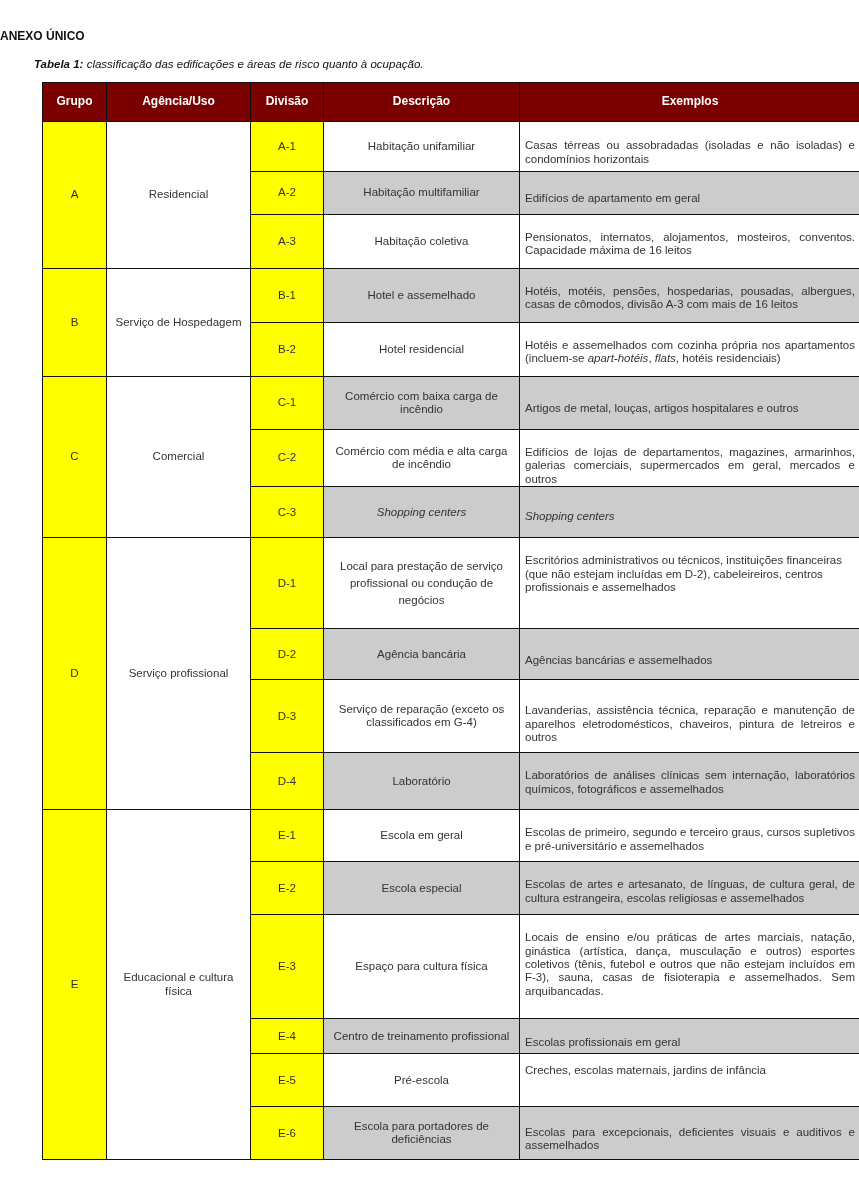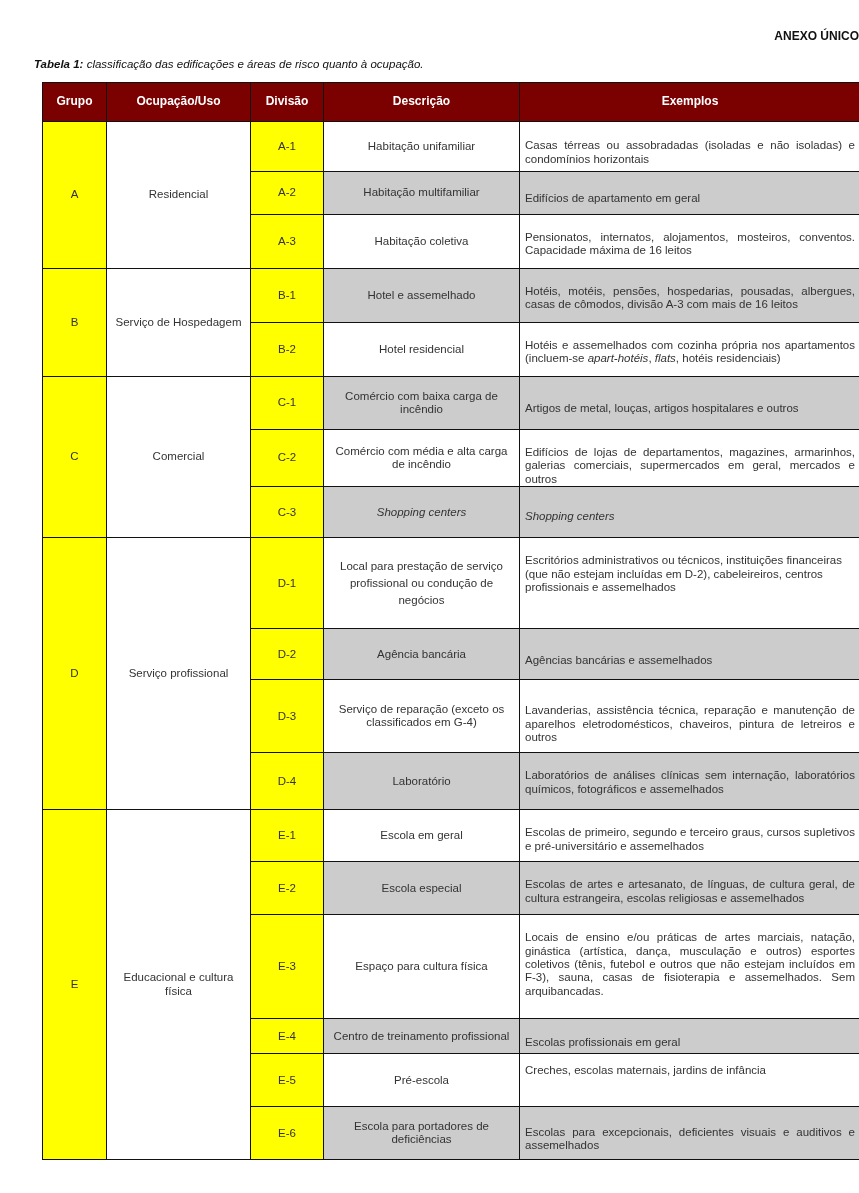--- a/index.html
+++ b/index.html
@@ -1,18 +1,18 @@
 <!DOCTYPE html>
 <html><head>
 <meta charset="utf-8">
 <style>
   html, body { margin: 0; padding: 0; background: #ffffff; }
   body { width: 859px; height: 1193px; position: relative; overflow: hidden;
          font-family: "Liberation Sans", sans-serif; color: #222; }
-  .title { position: absolute; top: 29px; left: 0; width: 859px; text-align: right;
+  .title { position: absolute; top: 29px; left: 0; width: 859px; text-align: left;
            font-size: 12px; font-weight: bold; color: #111; }
   .caption { position: absolute; top: 58px; left: 34px; font-size: 11.5px; font-style: italic; color: #111; }
   .caption b { font-weight: bold; }
   table { position: absolute; top: 82px; left: 28px; border-collapse: collapse; table-layout: fixed;
           width: 818px; font-size: 11.5px; margin-left: 14px; }
   td, th { border: 1.5px solid #111; padding: 0 5px; vertical-align: middle; line-height: 13.4px; }
   th { background: #7b0000; color: #fff; font-weight: bold; height: 38px; font-size: 12px; text-align: center; }
   td.grp { background: #ffff00; text-align: center; color: #333; }
   td.occ { background: #fff; text-align: center; color: #333; }
   td.div { background: #ffff00; text-align: center; color: #333; }
@@ -33,21 +33,21 @@
   <colgroup>
     <col style="width:64px">
       <col style="width:144px">
       <col style="width:73px">
       <col style="width:196px">
       <col style="width:341px">
   </colgroup>
   <thead>
     <tr>
       <th>Grupo</th>
-      <th>Ocupação/Uso</th>
+      <th>Agência/Uso</th>
       <th>Divisão</th>
       <th>Descrição</th>
       <th>Exemplos</th>
     </tr>
   </thead>
   <tbody>
 
     <tr class="white" style="height:50px">
       <td class="grp" rowspan="3">A</td>
       <td class="occ" rowspan="3">Residencial</td>

